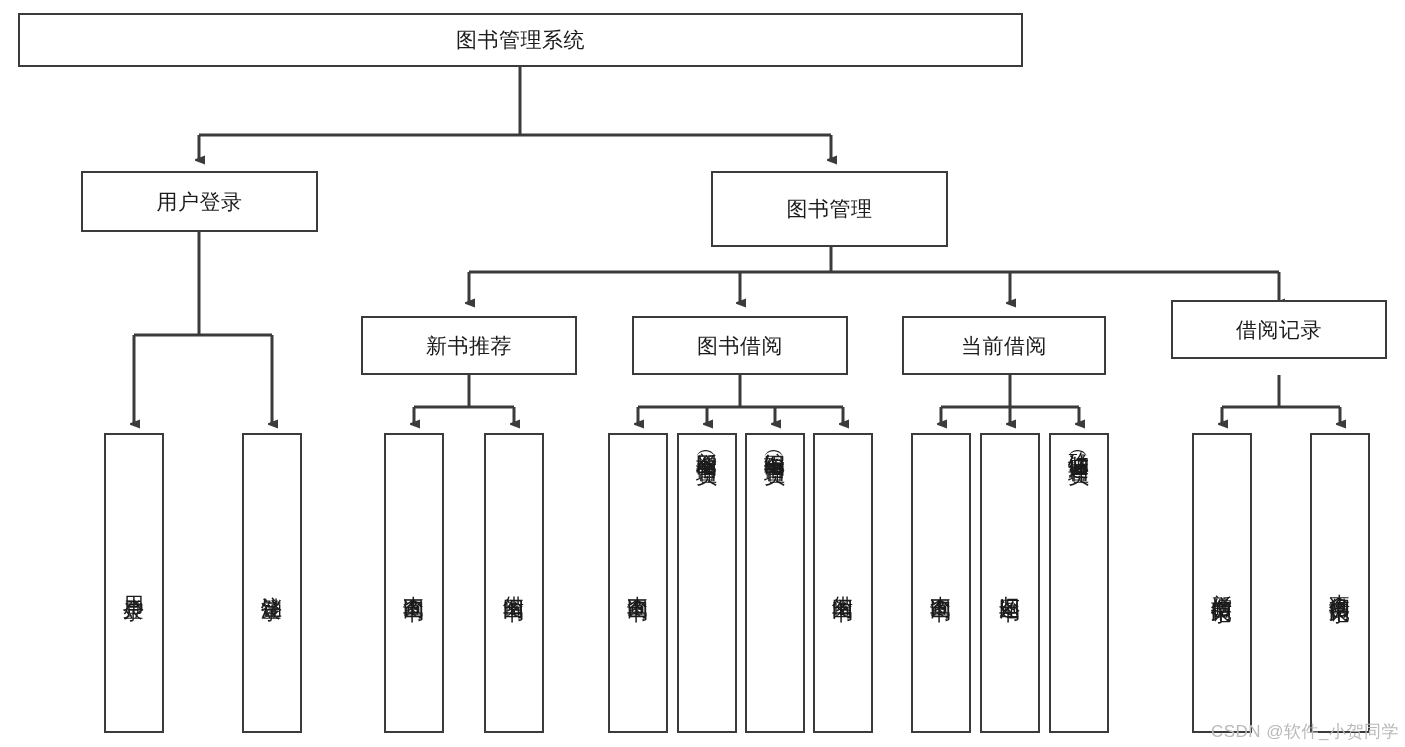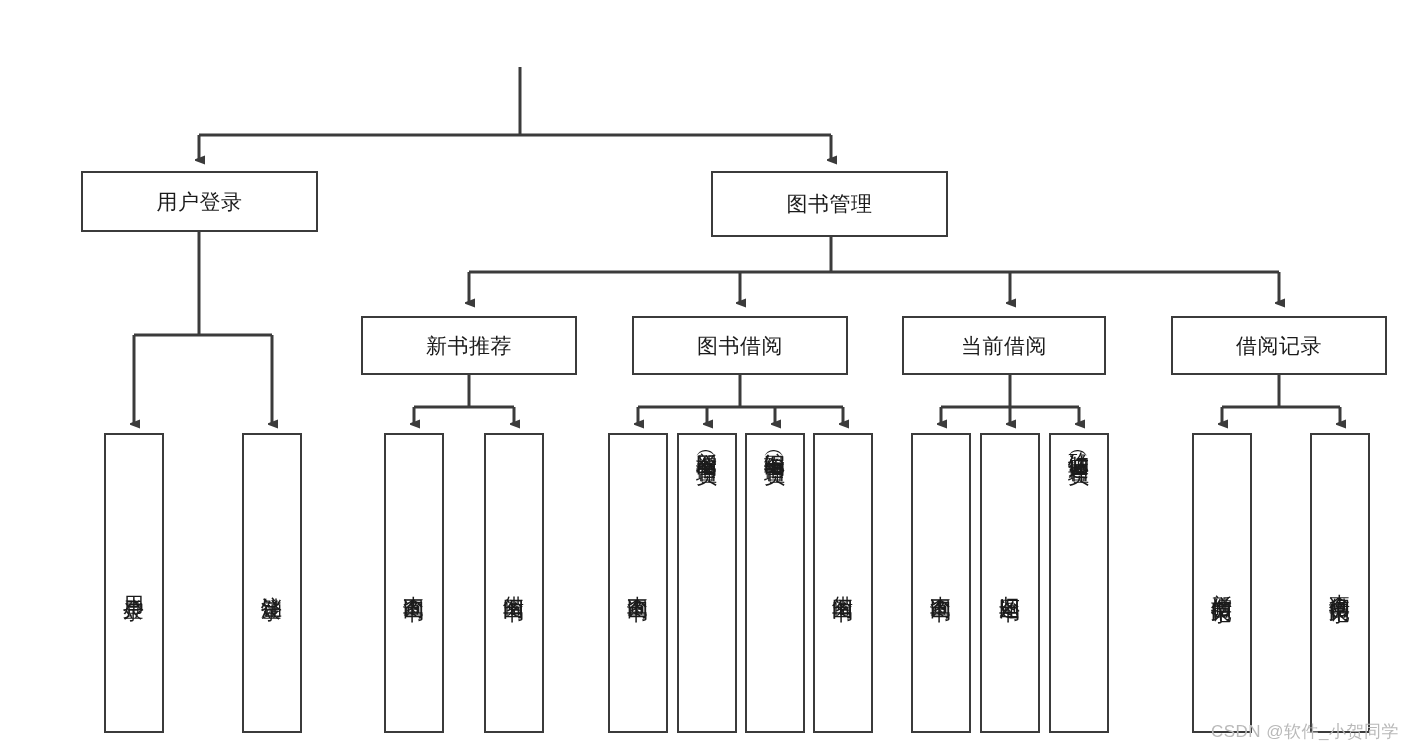--- a/index.html
+++ b/index.html
@@ -118,38 +118,41 @@
       <path d="M1010,407 L1010,424" marker-end="url(#arrow)"></path>
       <path d="M1079,407 L1079,424" marker-end="url(#arrow)"></path>
 
       <path d="M1279,375 L1279,407"></path>
       <path d="M1222,407 L1340,407"></path>
       <path d="M1222,407 L1222,424" marker-end="url(#arrow)"></path>
       <path d="M1340,407 L1340,424" marker-end="url(#arrow)"></path>
     </g>
   </svg>
 
+  <div class="node" style="left:18px; top:13px; width:1005px; height:54px;">
+    <span class="label">图书管理系统</span>
+  </div>
 
   <div class="node" style="left:81px; top:171px; width:237px; height:61px;">
     <span class="label">用户登录</span>
   </div>
-  <div class="node" style="left:711px; top:171px; width:237px; height:66px;">
+  <div class="node" style="left:711px; top:171px; width:237px; height:76px;">
     <span class="label">图书管理</span>
   </div>
 
   <div class="node" style="left:361px; top:316px; width:216px; height:59px;">
     <span class="label">新书推荐</span>
   </div>
   <div class="node" style="left:632px; top:316px; width:216px; height:59px;">
     <span class="label">图书借阅</span>
   </div>
   <div class="node" style="left:902px; top:316px; width:204px; height:59px;">
     <span class="label">当前借阅</span>
   </div>
-  <div class="node" style="left:1171px; top:316px; width:216px; height:59px;text-align:right;">
+  <div class="node" style="left:1171px; top:300px; width:216px; height:59px;text-align:right;">
     <span class="label">借阅记录</span>
   </div>
 
   <div class="node leaf center-v" style="left:104px; top:433px; width:60px; height:300px;">
     <span class="label">用户登录</span>
   </div>
   <div class="node leaf center-v" style="left:242px; top:433px; width:60px; height:300px;">
     <span class="label">注销登录</span>
   </div>
 

